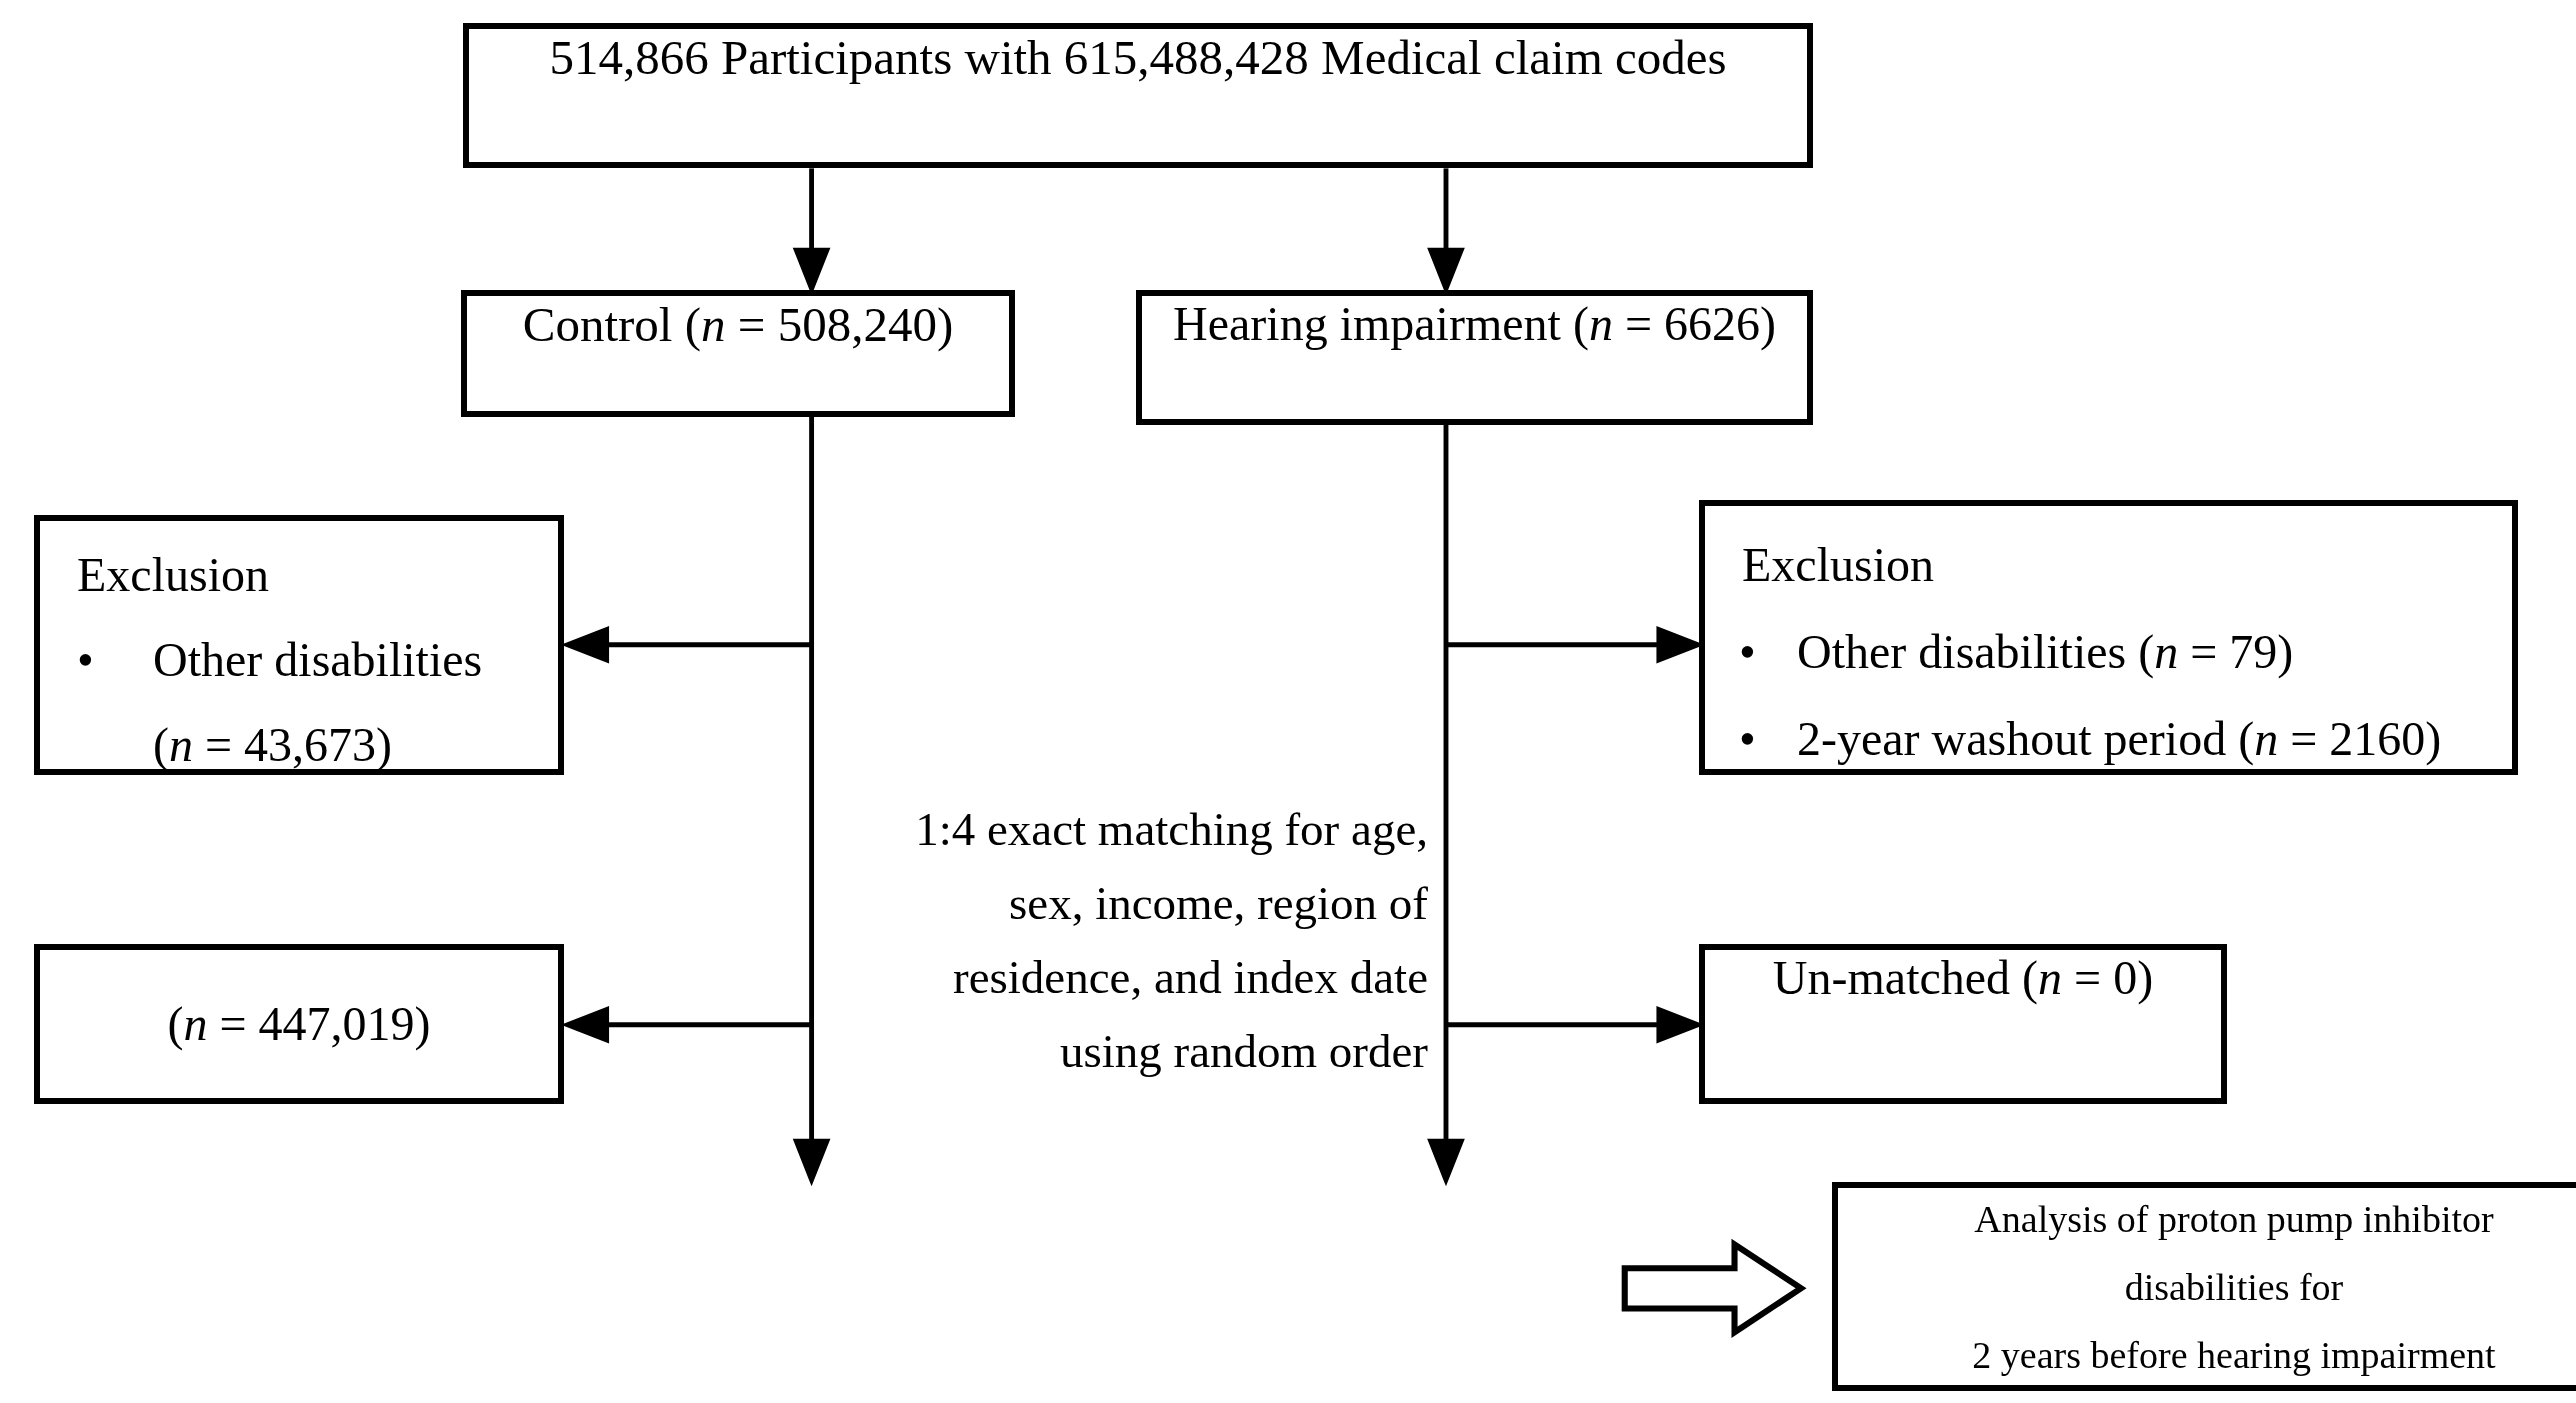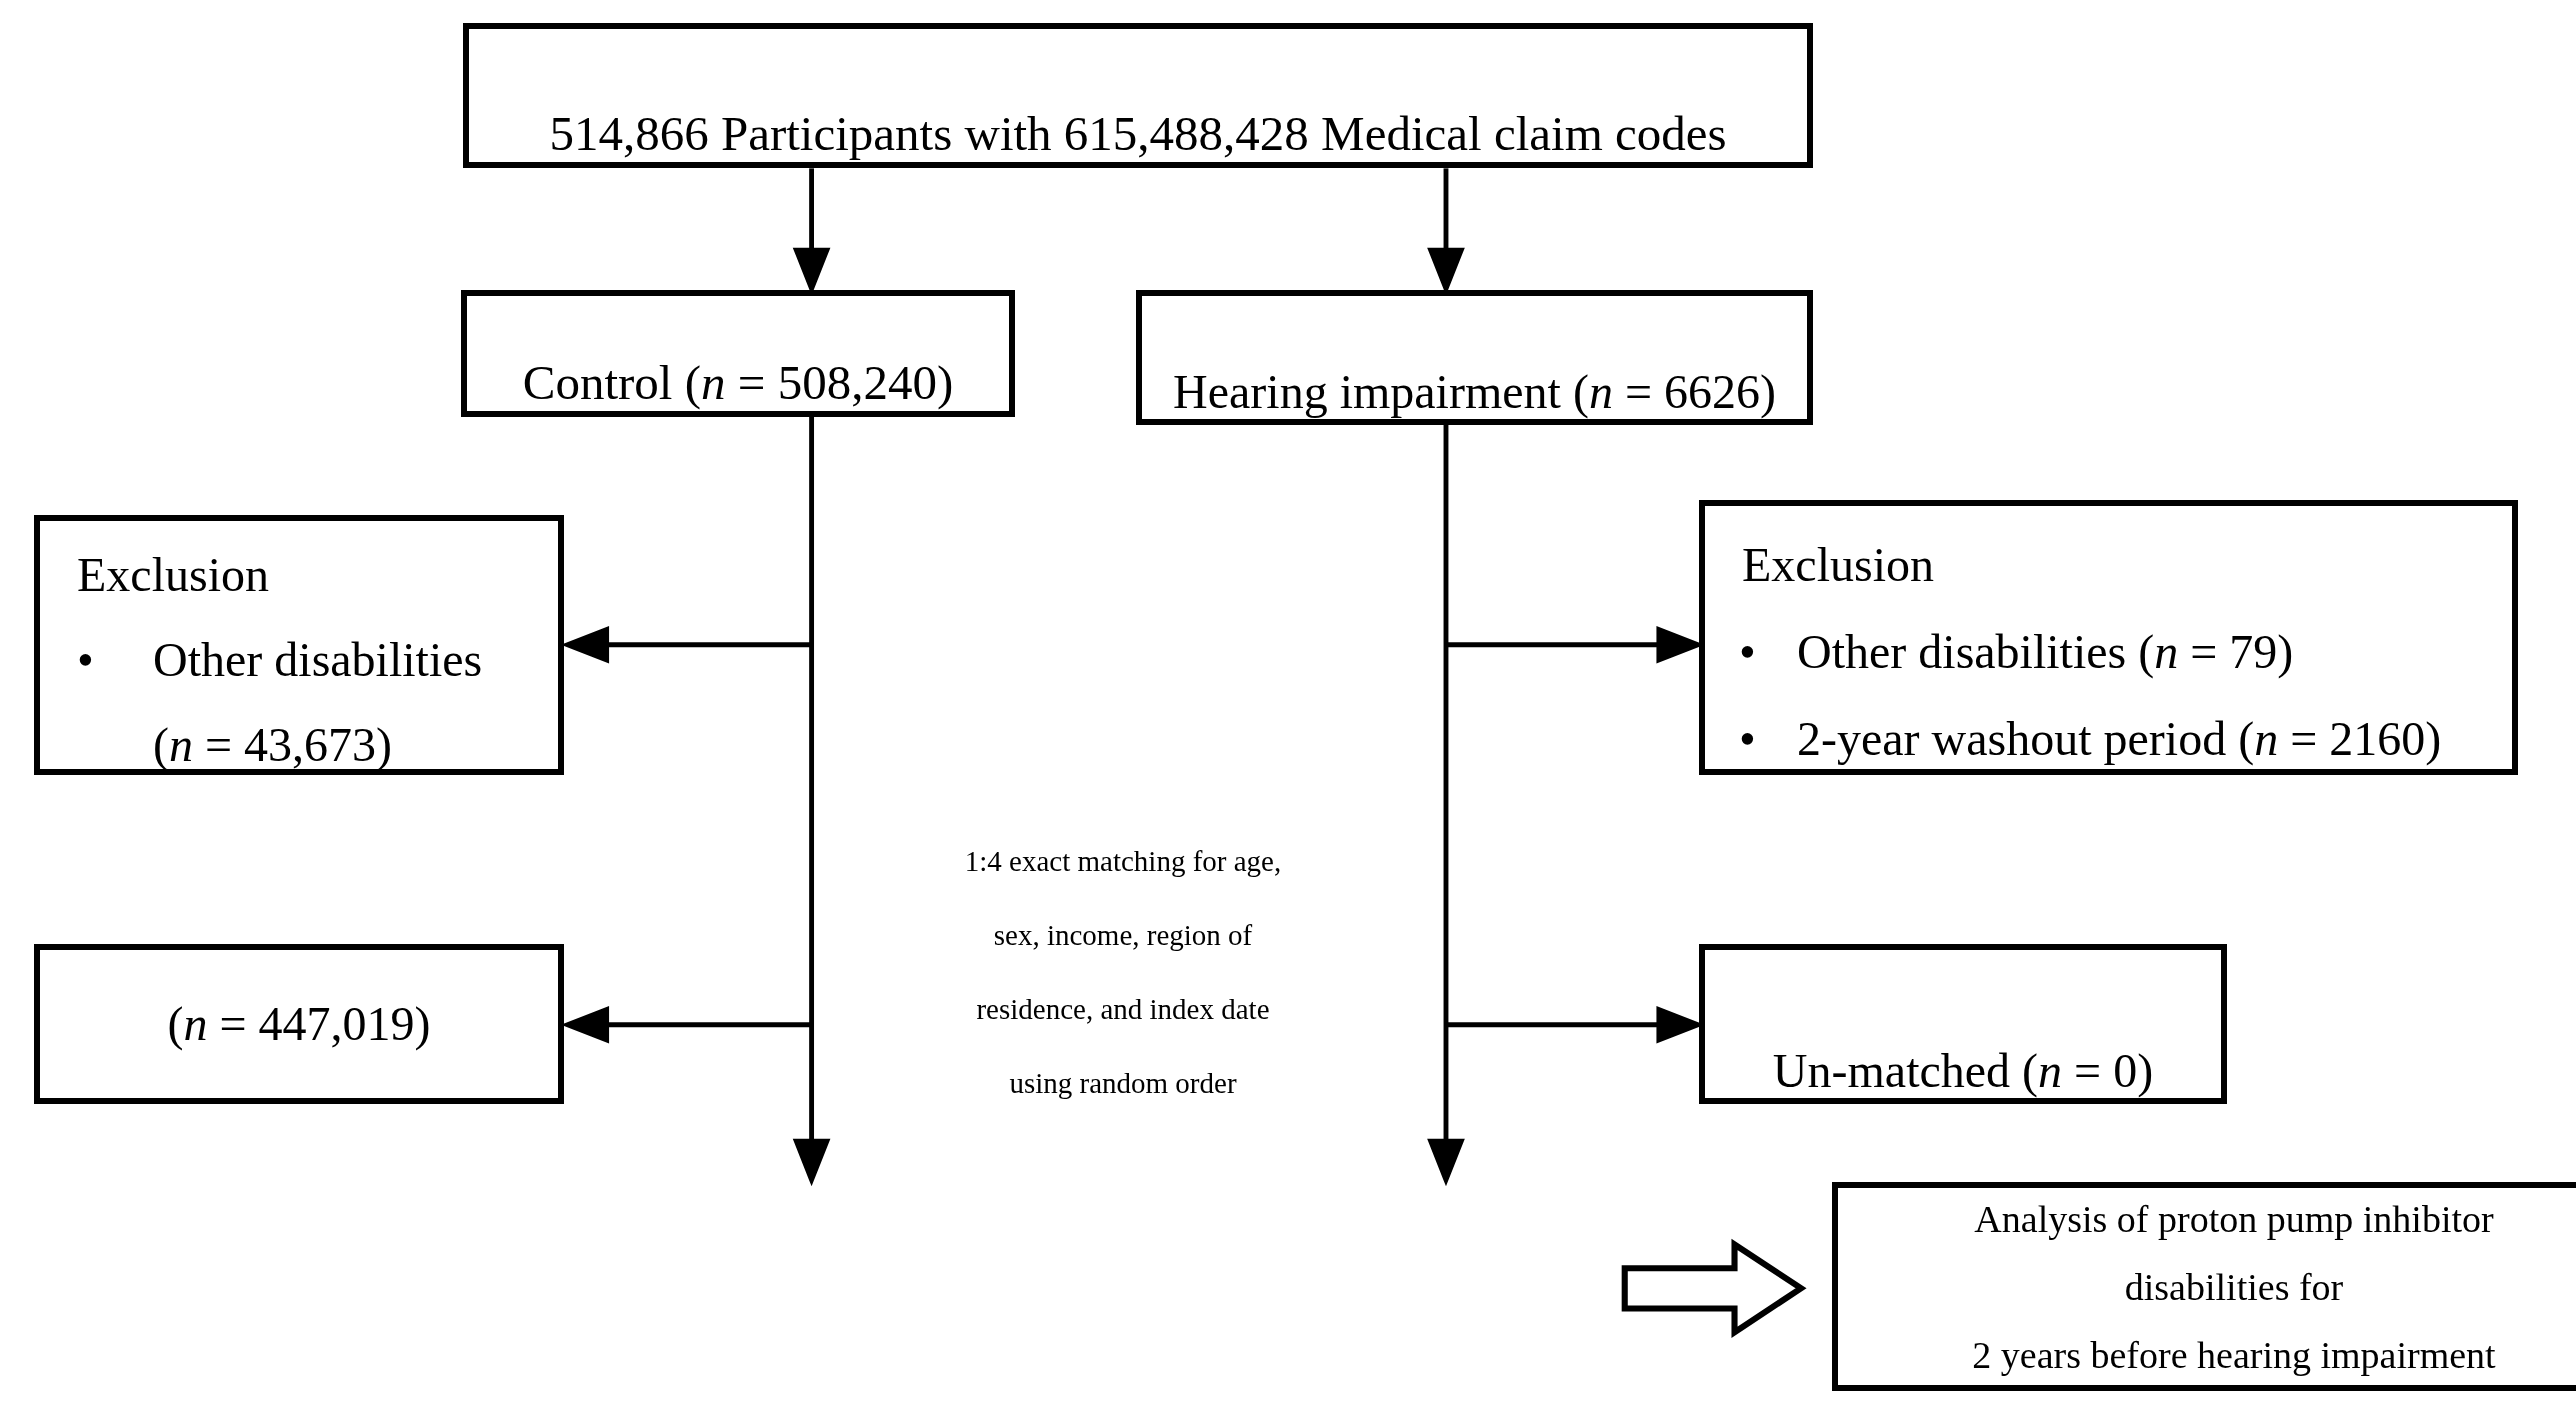--- a/index.html
+++ b/index.html
@@ -5,21 +5,21 @@
   html,body{margin:0;padding:0;background:#ffffff;}
   .stage{
     position:relative;width:2576px;height:1403px;background:#ffffff;
     font-family:"Liberation Serif","DejaVu Serif",serif;color:#000;
   }
   .wires{position:absolute;left:0;top:0;width:2576px;height:1403px;}
   .box{
     position:absolute;background:#ffffff;border:6.1px solid #000;
     box-sizing:border-box;
   }
-  .flexc{display:flex;align-items:flex-end;justify-content:center;text-align:center;}
+  .flexc{display:flex;align-items:flex-start;justify-content:center;text-align:center;}
   .nowrap{white-space:nowrap;}
 
   
   #box-total     {left:463px;  top:23px;   width:1350px; height:145px; font-size:49px;}
   #box-control   {left:461px;  top:290px;  width:554px; height:127px; font-size:49px;}
   #box-hearing   {left:1136px; top:290px;  width:677px; height:135px; font-size:48px;}
   #box-excl-left {left:34px;   top:515px;  width:530px;  height:260px; font-size:48px;}
   #box-excl-right{left:1699px; top:500px;  width:819px; height:275px; font-size:48px;}
   #box-unm-left  {left:34px;   top:944px; width:530px;  height:160px; font-size:48px;}
   #box-unm-right {left:1699px; top:944px; width:528px;  height:160px; font-size:48px;}
@@ -35,22 +35,22 @@
 
   .excl-head{padding:11px 0 0 37px;line-height:85px;}
   #box-excl-right .excl-head{padding-top:14.6px;line-height:87px;}
   .bullet-row{position:relative;line-height:85px;}
   #box-excl-left  .bullet-row{padding-left:113px;}
   #box-excl-right .bullet-row{padding-left:92px;line-height:87px;}
   .bullet-mark{position:absolute;left:37px;top:0;}
   #box-excl-right .bullet-mark{left:34px;}
 
   #matching-note{
-    position:absolute;left:818px;top:824px;width:610px;
-    font-size:29px;line-height:74px;text-align:center;
+    position:absolute;left:818px;top:792px;width:610px;
+    font-size:47px;line-height:74px;text-align:right;
   }
   i{font-style:italic;}
 </style>
 </head>
 <body>
 
 <div class="stage">
 
   <svg class="wires" viewBox="0 0 4222 2300">
     <g stroke="#000" stroke-width="8" fill="#000">

